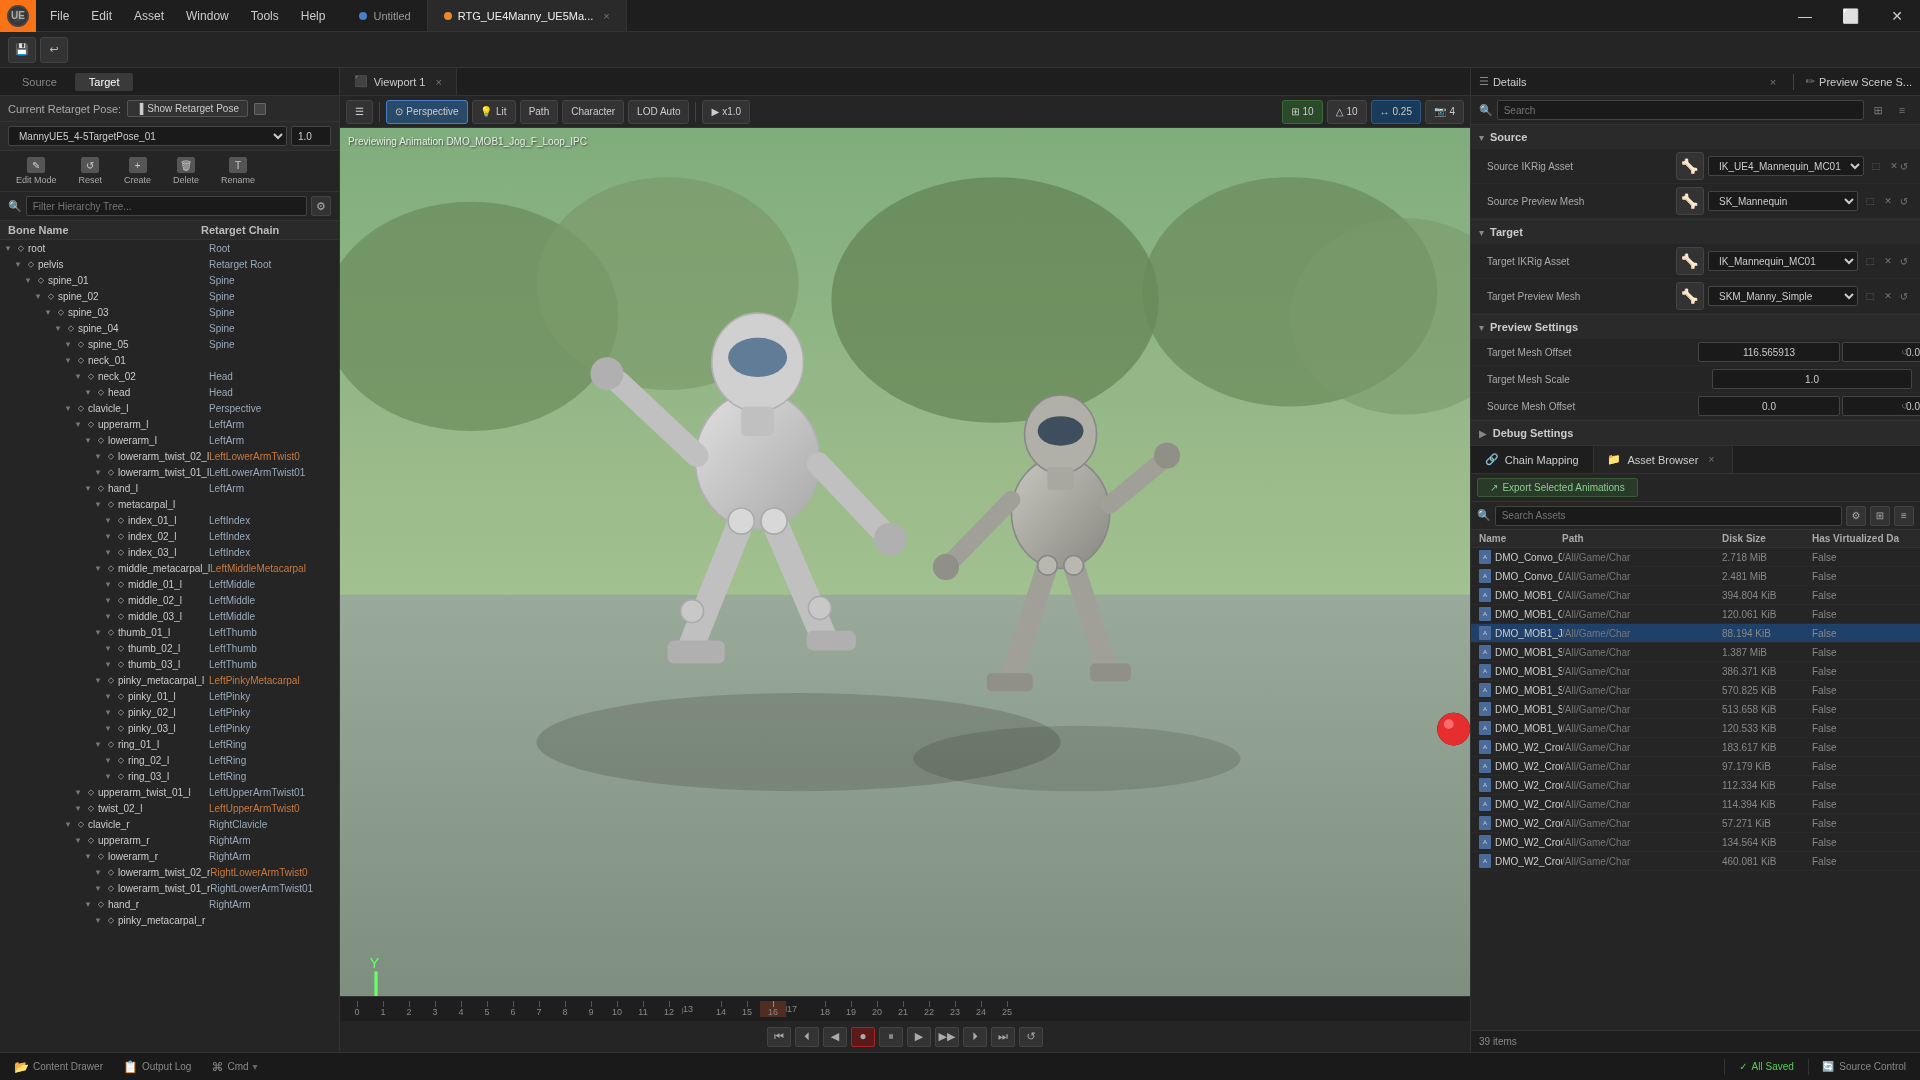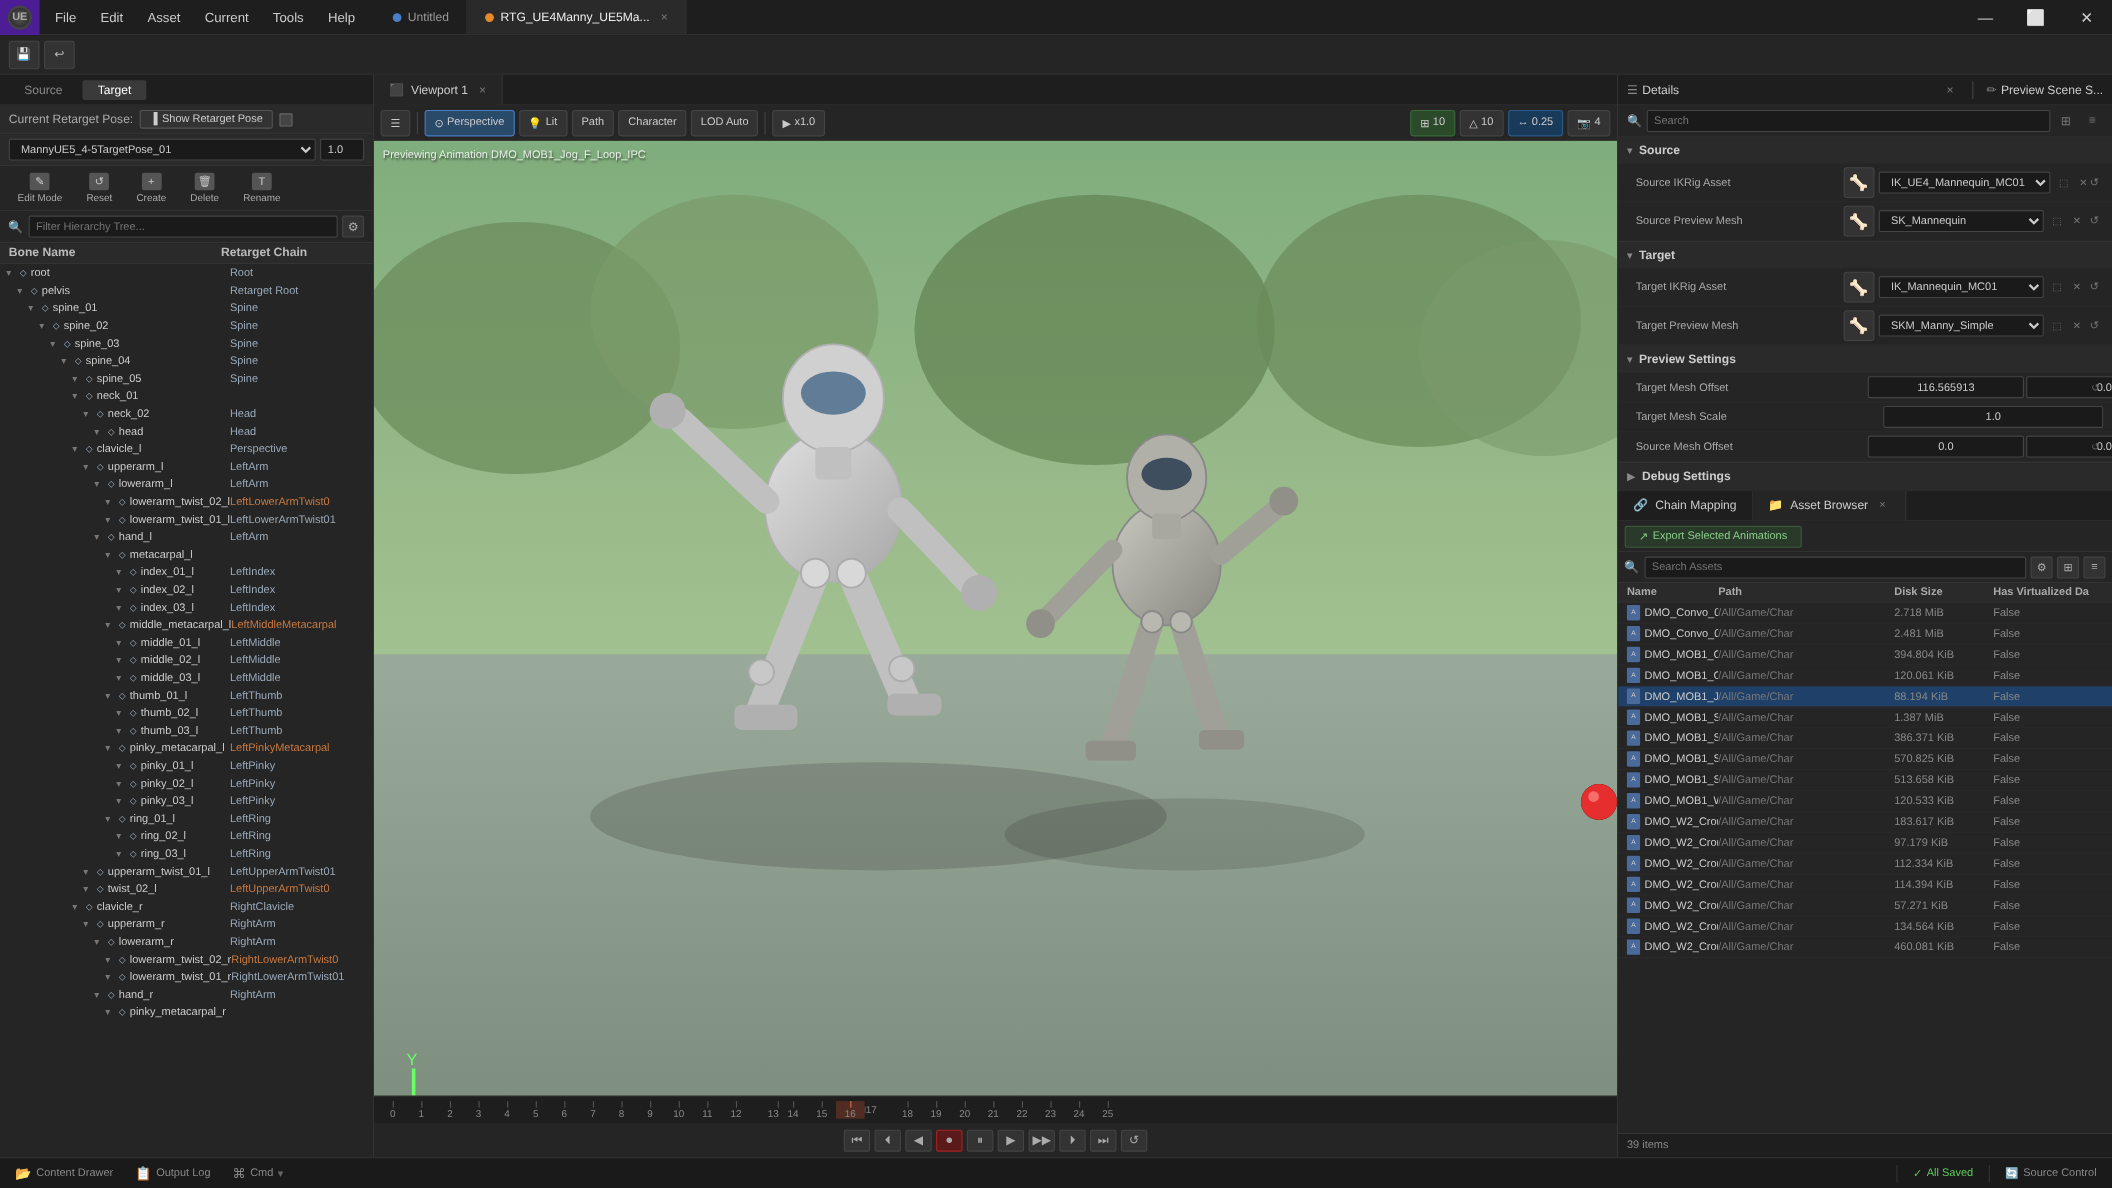--- a/index.html
+++ b/index.html
@@ -23,21 +23,21 @@
       align-items: center;
       border-bottom: 1px solid #333;
       flex-shrink: 0;
     }
     .title-bar-logo {
       width: 36px;
       height: 32px;
       display: flex;
       align-items: center;
       justify-content: center;
-      background: #4c1d95;
+      background: #f97316;
     }
     .logo-circle {
       width: 22px;
       height: 22px;
       border-radius: 50%;
       background: radial-gradient(circle, #555 0%, #222 100%);
       border: 2px solid #444;
       display: flex;
       align-items: center;
       justify-content: center;
@@ -783,21 +783,21 @@
 <div class="title-bar">
   <div class="title-bar-logo">
     <div class="logo-circle">
       <span>UE</span>
     </div>
   </div>
   <div class="menu-bar">
     <div class="menu-item">File</div>
     <div class="menu-item">Edit</div>
     <div class="menu-item">Asset</div>
-    <div class="menu-item">Current</div>
+    <div class="menu-item">Window</div>
     <div class="menu-item">Tools</div>
     <div class="menu-item">Help</div>
   </div>
   <div class="title-tabs">
     <div class="title-tab">
       <div class="tab-dot"></div>
       <span>Untitled</span>
     </div>
     <div class="title-tab active">
       <div class="tab-dot dirty"></div>
@@ -1418,21 +1418,21 @@
             <span style="font-size: 9px; color: rgb(136, 136, 136);">10</span>
           </div>
           <div style="display: inline-flex; flex-direction: column; align-items: center; width: 26px; flex-shrink: 0;">
             <div style="width: 1px; height: 6px; background: rgb(85, 85, 85);"></div>
             <span style="font-size: 9px; color: rgb(136, 136, 136);">11</span>
           </div>
           <div style="display: inline-flex; flex-direction: column; align-items: center; width: 26px; flex-shrink: 0;">
             <div style="width: 1px; height: 6px; background: rgb(85, 85, 85);"></div>
             <span style="font-size: 9px; color: rgb(136, 136, 136);">12</span>
           </div>
-          <div style="display: inline-flex; flex-direction: column; align-items: flex-end; width: 26px; flex-shrink: 0;">
+          <div style="display: inline-flex; flex-direction: row; align-items: flex-end; width: 26px; flex-shrink: 0;">
             <div style="width: 1px; height: 6px; background: rgb(85, 85, 85);"></div>
             <span style="font-size: 9px; color: rgb(136, 136, 136);">13</span>
           </div>
           <div style="display: inline-flex; flex-direction: column; align-items: center; width: 26px; flex-shrink: 0;">
             <div style="width: 1px; height: 6px; background: rgb(85, 85, 85);"></div>
             <span style="font-size: 9px; color: rgb(136, 136, 136);">14</span>
           </div>
           <div style="display: inline-flex; flex-direction: column; align-items: center; width: 26px; flex-shrink: 0;">
             <div style="width: 1px; height: 6px; background: rgb(85, 85, 85);"></div>
             <span style="font-size: 9px; color: rgb(136, 136, 136);">15</span>

